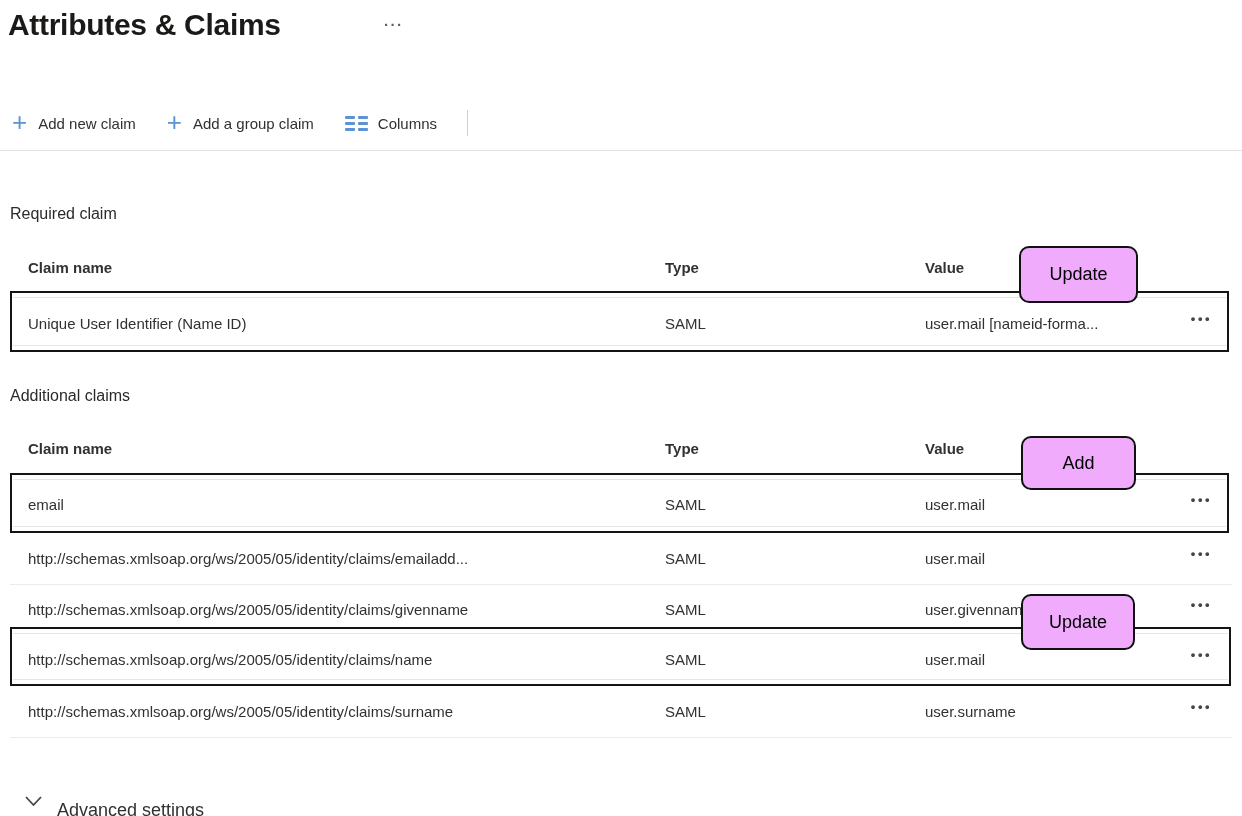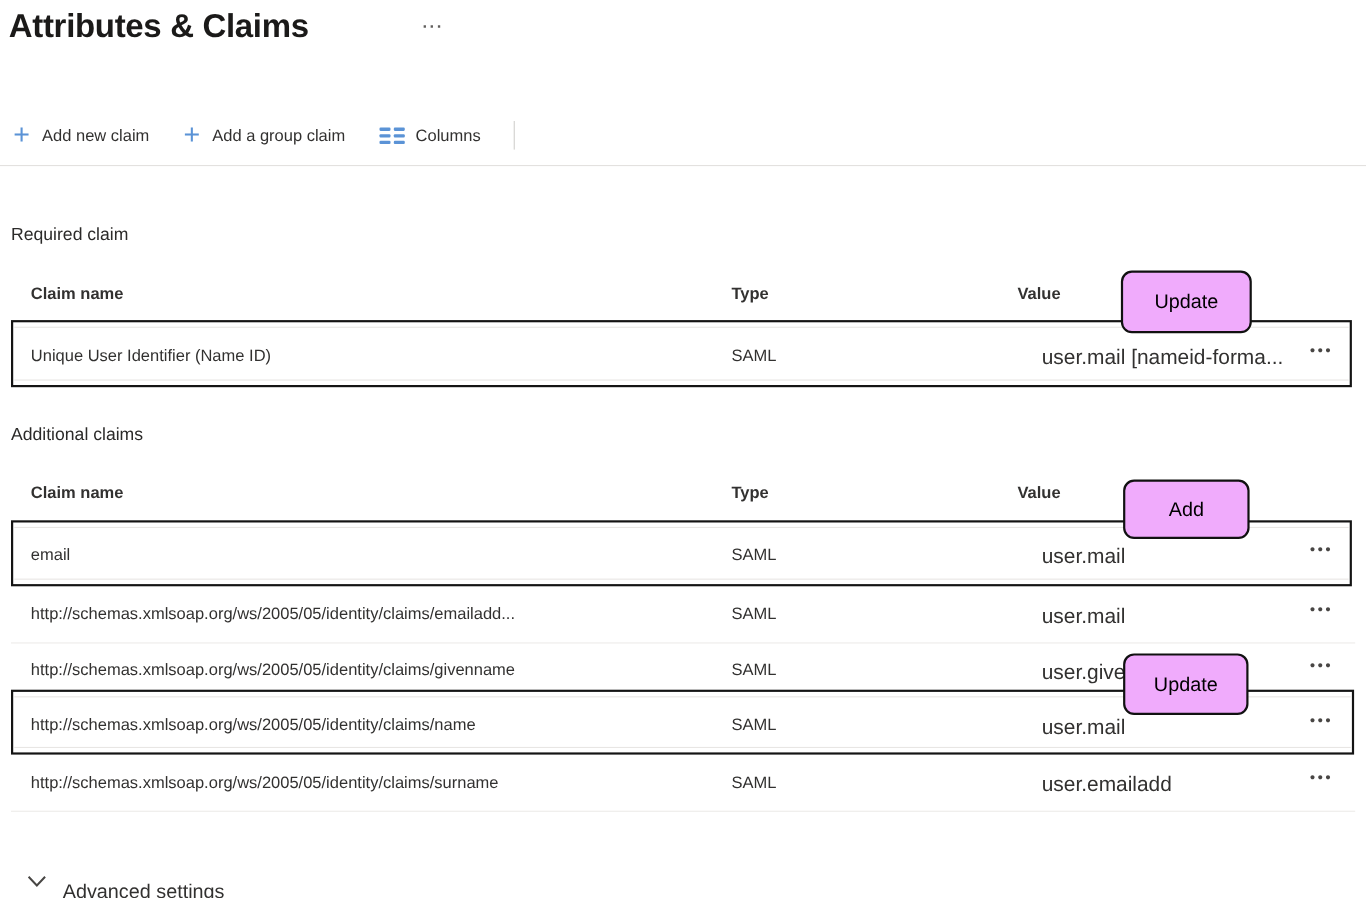--- a/index.html
+++ b/index.html
@@ -34,21 +34,21 @@
   .thead .c-name { position:absolute; left:18px; top:0; font-weight:700; font-size:15px; }
   .thead .c-type { position:absolute; left:655px; top:0; font-weight:700; font-size:15px; }
   .thead .c-value { position:absolute; left:915px; top:0; font-weight:700; font-size:15px; }
   .thead1 { top:259px; }
   .thead2 { top:440px; }
 
   
   .trow { left:10px; width:1222px; cursor:pointer; }
   .trow .c-name { position:absolute; left:18px; font-size:15px; white-space:nowrap; }
   .trow .c-type { position:absolute; left:655px; font-size:15px; }
-  .trow .c-value { position:absolute; left:937px; font-size:19px; white-space:nowrap;text-align:center; }
+  .trow .c-value { position:absolute; left:915px; font-size:15px; white-space:nowrap;text-align:center; }
   .trow .c-menu { position:absolute; right:20px; top:-4px; font-size:13px; letter-spacing:2.5px; color:#484644; font-weight:700; cursor:pointer; }
   .row-sep { left:10px; width:1222px; height:1px; background:#edebe9; }
 
   
   .hl-box { border:2px solid #141414; background:transparent; z-index:20; pointer-events:none; }
   .hl-box::before, .hl-box::after { content:""; position:absolute; left:1px; right:1px; height:1px; background:#e8e6e4; }
   .hl-box::before { top:4px; }
   .hl-box::after { bottom:4px; }
   .box-required { left:10px; top:291px; width:1219px; height:61px; }
   .box-email   { left:10px; top:473px; width:1219px; height:60px; }
@@ -151,21 +151,21 @@
   <span class="c-name">http://schemas.xmlsoap.org/ws/2005/05/identity/claims/name</span>
   <span class="c-type">SAML</span>
   <span class="c-value">user.mail</span>
   <span class="c-menu">•••</span>
 </div>
 <div class="abs hl-box box-name"></div>
 
 <div class="abs trow" style="top:703px;">
   <span class="c-name">http://schemas.xmlsoap.org/ws/2005/05/identity/claims/surname</span>
   <span class="c-type">SAML</span>
-  <span class="c-value">user.emailadd</span>
+  <span class="c-value">user.surname</span>
   <span class="c-menu">•••</span>
 </div>
 <div class="abs row-sep" style="top:737px;"></div>
 
 <div class="abs callout callout-update1">Update</div>
 <div class="abs callout callout-add">Add</div>
 <div class="abs callout callout-update2">Update</div>
 
 <div class="abs advanced">
   <svg width="19" height="14" viewBox="0 0 19 14">

